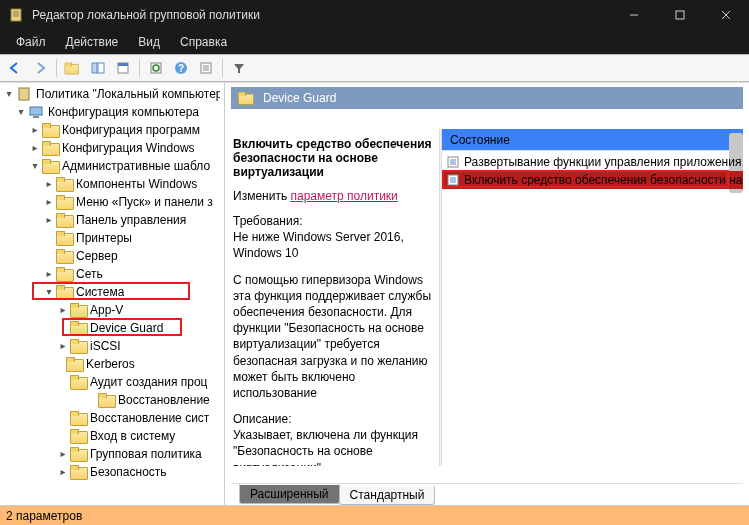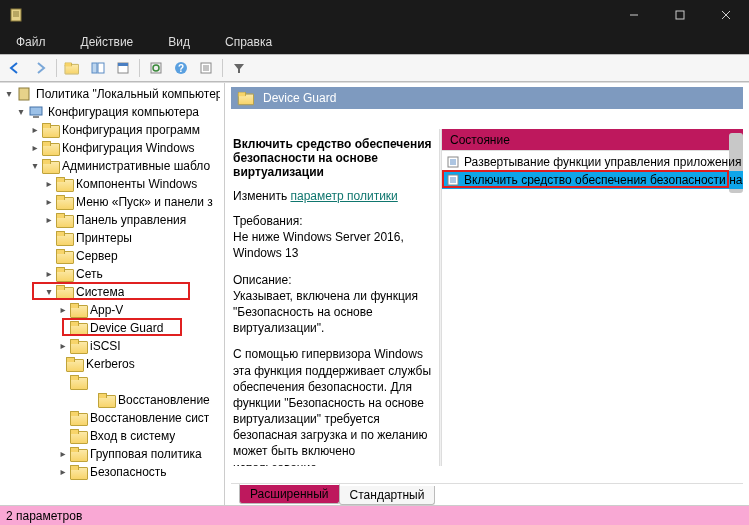--- a/index.html
+++ b/index.html
@@ -40,21 +40,21 @@
     display: flex; align-items: center; justify-content: center;
     color: #ccc; font-size: 12px;
   }
   
   .menubar {
     background: #1a1a1a;
     color: #ddd;
     height: 24px;
     display: flex; align-items: center;
     padding-left: 6px;
-    gap: 15px;
+    gap: 0;
   }
   .menubar span { padding: 4px 10px; font-size: 12px; }
   
   .toolbar {
     height: 28px;
     background: #f6f6f6;
     border-top: 1px solid #bbb;
     border-bottom: 1px solid #bbb;
     display: flex; align-items: center;
     padding: 0 4px;
@@ -136,30 +136,30 @@
     border-top: 1px solid #fff;
   }
   .desc-col {
     width: 208px;
     padding: 8px 6px 6px 2px;
     font-size: 12px;
     overflow: hidden;
   }
   .desc-title { font-weight: bold; margin-bottom: 10px; }
   .desc-edit { margin-bottom: 10px; }
-  .desc-edit a { color: #0f766e; text-decoration: underline; }
+  .desc-edit a { color: #be185d; text-decoration: underline; }
   .desc-block { margin-bottom: 10px; line-height: 1.35; }
   .vdiv { width: 3px; background: #f0f0f0; border-left:1px solid #ddd; border-right:1px solid #ddd; }
   .list-col {
     flex:1; position:relative; overflow:hidden;
   }
   .list-header {
     height: 22px; border-bottom: 1px solid #ddd;
     display:flex; align-items:center; padding-left:8px;
-    font-size:12px; background:#be185d;
+    font-size:12px; background:#3b82f6;
   }
   .list-body { padding: 2px 0; position:relative; }
   .list-row {
     display:flex; align-items:center; height:18px;
     padding-left: 4px; white-space:nowrap;
     font-size:12px;
   }
   .setting-icon {
     width:14px; height:14px; margin-right:4px; flex-shrink:0;
     display:inline-flex; align-items:center; justify-content:center;
@@ -173,40 +173,41 @@
     padding-left: 8px; margin: 0 6px;
     border-top: 1px solid #ddd;
   }
   .tab {
     border: 1px solid #bbb; border-top: none;
     border-radius: 0 0 3px 3px;
     padding: 2px 10px; font-size:12px;
     margin-right: -1px;
     background: #f6f6f6;
   }
-  .tab.active { background:#be185d; position:relative; top:-1px; border-top:1px solid #fff;}
+  .tab.active { background:#737373; position:relative; top:-1px; border-top:1px solid #fff;}
   .statusbar {
     height: 20px; border-top:1px solid #ccc;
     display:flex; align-items:center; padding-left:6px;
-    font-size:12px; background:#f9a8d4;
+    font-size:12px; background:#fdba74;
   }
   .arrow-svg { position:absolute; pointer-events:none; }
 </style>
 </head>
 <body>
 
 <div class="titlebar">
   <span class="app-icon">
     <svg width="14" height="14" viewBox="0 0 14 14">
         <rect x="2" y="1" width="10" height="12" fill="#e6d28a" stroke="#8a7a3a"></rect>
         <line x1="4" y1="4" x2="10" y2="4" stroke="#8a7a3a"></line>
         <line x1="4" y1="6" x2="10" y2="6" stroke="#8a7a3a"></line>
         <line x1="4" y1="8" x2="10" y2="8" stroke="#8a7a3a"></line>
       </svg>
   </span>
+  <span class="title">Редактор локальной групповой политики</span>
   <div class="win-controls">
     <div class="win-btn">
         <svg width="10" height="10">
           <line x1="1" y1="5" x2="9" y2="5" stroke="#ccc" stroke-width="1"></line>
         </svg>
       </div>
     <div class="win-btn">
         <svg width="10" height="10">
           <rect x="1" y="1" width="8" height="8" fill="none" stroke="#ccc"></rect>
         </svg>
@@ -378,20 +379,21 @@
         <span class="tree-label">iSCSI</span>
       </div>
       <div class="tree-row" style="padding-left:52px">
         <span class="expander"></span>
         <span class="folder-icon"></span>
         <span class="tree-label">Kerberos</span>
       </div>
       <div class="tree-row" style="padding-left:56px">
         <span class="expander"></span>
         <span class="folder-icon"></span>
+        <span class="tree-label">Аудит создания проц</span>
       </div>
       <div class="tree-row" style="padding-left:84px">
         <span class="expander"></span>
         <span class="folder-icon"></span>
         <span class="tree-label">Восстановление</span>
       </div>
       <div class="tree-row" style="padding-left:56px">
         <span class="expander"></span>
         <span class="folder-icon"></span>
         <span class="tree-label">Восстановление сист</span>
@@ -420,28 +422,28 @@
       <span>Device Guard</span>
     </div>
     <div class="panel-body">
       <div class="desc-col">
         <div class="desc-title">Включить средство обеспечения безопасности на основе виртуализации</div>
         <div class="desc-edit">
           <span>Изменить </span><a href="#">параметр политики</a>
         </div>
         <div class="desc-block">
           <div>Требования:</div>
-          <div>Не ниже Windows Server 2016, Windows 13</div>
+          <div>Не ниже Windows Server 2016, Windows 10</div>
+        </div>
+        <div class="desc-block">
+          <div>С помощью гипервизора Windows эта функция поддерживает службы обеспечения безопасности. Для функции "Безопасность на основе виртуализации" требуется безопасная загрузка и по желанию может быть включено использование</div>
         </div>
         <div class="desc-block">
           <div>Описание:</div>
           <div>Указывает, включена ли функция "Безопасность на основе виртуализации".</div>
-        </div>
-        <div class="desc-block">
-          <div>С помощью гипервизора Windows эта функция поддерживает службы обеспечения безопасности. Для функции "Безопасность на основе виртуализации" требуется безопасная загрузка и по желанию может быть включено использование</div>
         </div>
       </div>
       <div class="vdiv"></div>
       <div class="list-col">
         <div class="scroll-thumb"></div>
         <div class="list-header">
           <span>Состояние</span>
         </div>
         <div class="list-body">
           <div class="list-row">
@@ -449,21 +451,21 @@
                 <svg width="12" height="12">
                   <rect x="1" y="1" width="10" height="10" fill="#fff" stroke="#888"></rect>
                   <line x1="3" y1="4" x2="9" y2="4" stroke="#5a8bc4"></line>
                   <line x1="3" y1="6" x2="9" y2="6" stroke="#5a8bc4"></line>
                   <line x1="3" y1="8" x2="9" y2="8" stroke="#5a8bc4"></line>
                 </svg>
               </span>
             <span>Развертывание функции управления приложения</span>
           </div>
           <div style="position:relative;">
-            <div class="list-row" style="background:#0ea5e9;">
+            <div class="list-row" style="background:#b91c1c;">
               <span class="setting-icon">
                   <svg width="12" height="12">
                     <rect x="1" y="1" width="10" height="10" fill="#fff" stroke="#888"></rect>
                     <line x1="3" y1="4" x2="9" y2="4" stroke="#5a8bc4"></line>
                     <line x1="3" y1="6" x2="9" y2="6" stroke="#5a8bc4"></line>
                     <line x1="3" y1="8" x2="9" y2="8" stroke="#5a8bc4"></line>
                   </svg>
                 </span>
               <span>Включить средство обеспечения безопасности на</span>
             </div>

